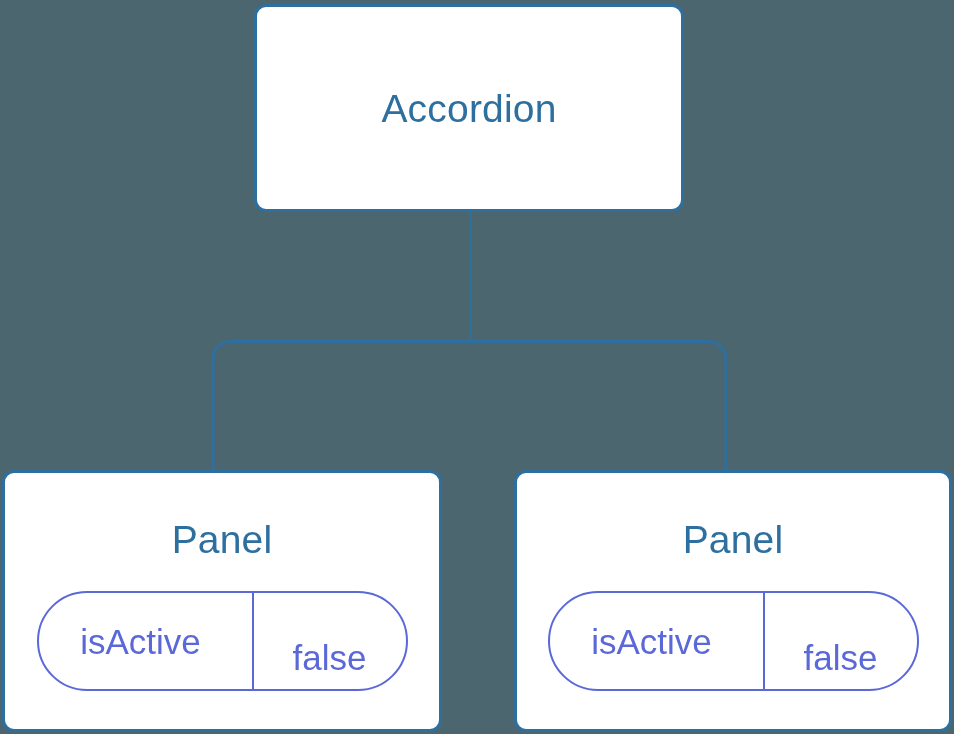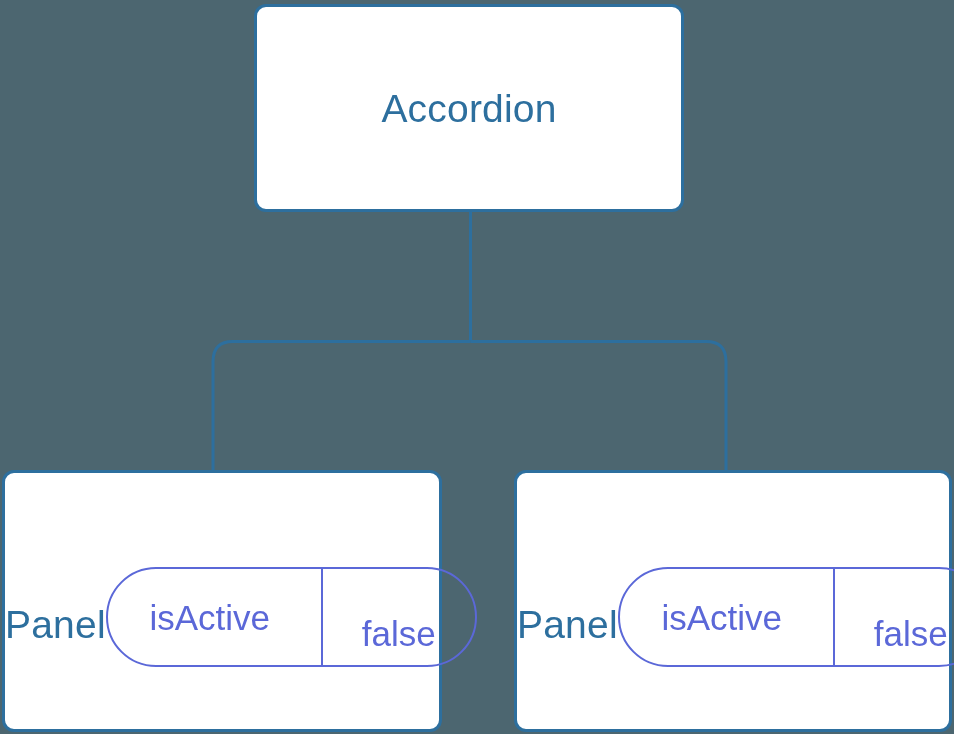--- a/index.html
+++ b/index.html
@@ -67,21 +67,21 @@
     text-align: left;
     white-space: nowrap;
   }
   .panel-inner {
     position: absolute;
     left: 0;
     top: 0;
     width: 100%;
     height: 100%;
     display: flex;
-    flex-direction: row;
+    flex-direction: column;
     align-items: center;
   }
   .panel-inner .node-title {
     margin-top: 47px;
   }
   
   .prop-pill {
     margin-top: 32px;
     display: flex;
     align-items: stretch;

